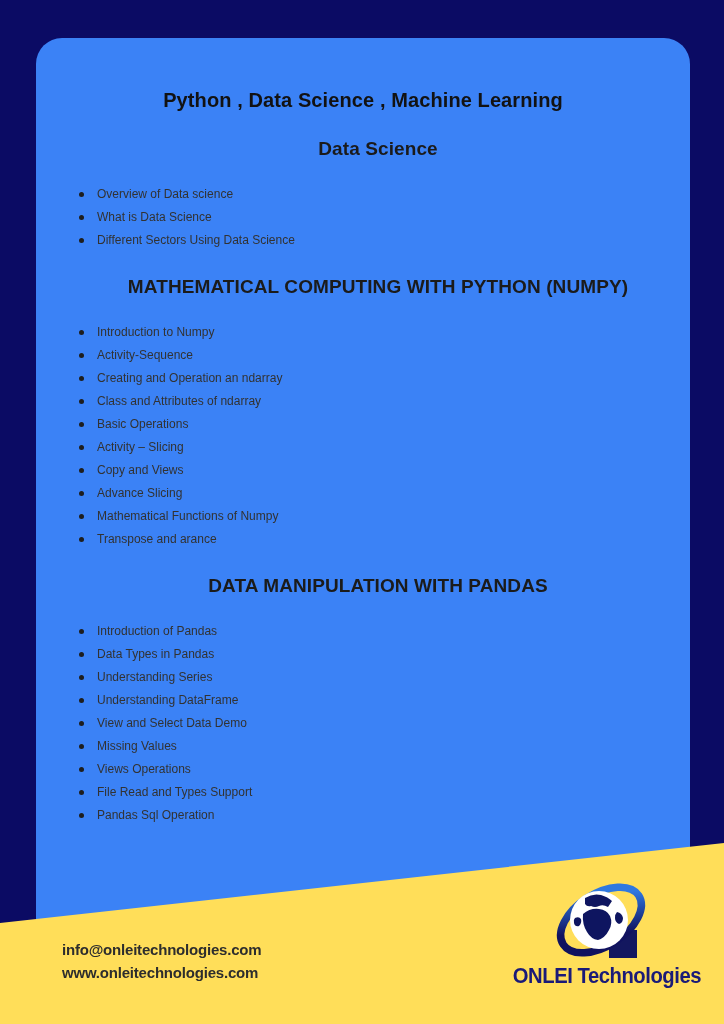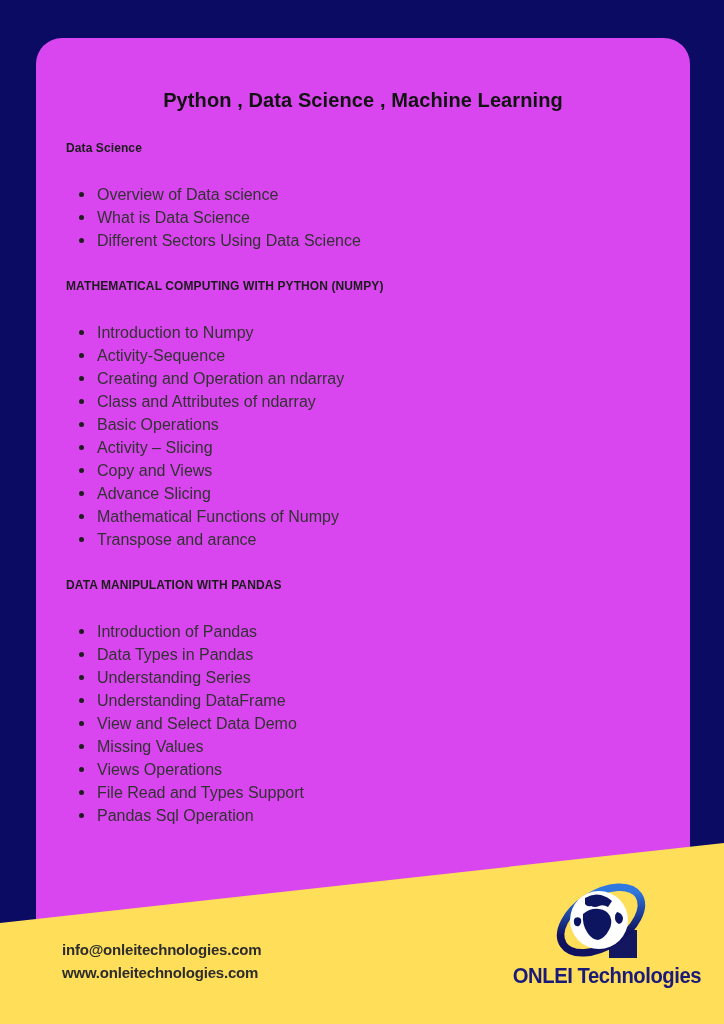--- a/index.html
+++ b/index.html
@@ -7,51 +7,52 @@
     width: 724px; height: 1024px;
     background: #0b0b64;
     position: relative;
     overflow: hidden;
     font-family: "Liberation Sans", sans-serif;
   }
   .card {
     position: absolute;
     left: 36px; top: 38px;
     width: 654px; height: 986px;
-    background: #d946ef;
+    background: #3b82f6;
     border-radius: 26px 26px 0 0;
     z-index: 1;
   }
   .page-title {
     margin: 50px 20px 0 20px;
     text-align: center;
     font-size: 20px;
     font-weight: bold;
     line-height: 24px;
     color: #121212;
     letter-spacing: 0.1px;
   }
   .page-title + #sections section:first-child h2 { margin-top: 25px; }
   section h2 {
     margin: 8px 0 23px 30px;
-    font-size: 12px;
+    font-size: 19px;
     font-weight: bold;
     line-height: 23px;
     color: #1b1b1b;
     letter-spacing: 0.1px;
+    text-align: center;
   }
   section ul {
     list-style: none;
     margin: 23px 0;
     padding: 0 0 0 30px;
   }
   section li {
     position: relative;
     padding-left: 31px;
-    font-size: 16px;
+    font-size: 12px;
     line-height: 23px;
     color: #323232;
   }
   section li::before {
     content: "";
     position: absolute;
     left: 13px; top: 9px;
     width: 5px; height: 5px;
     border-radius: 50%;
     background: #1e1e1e;

